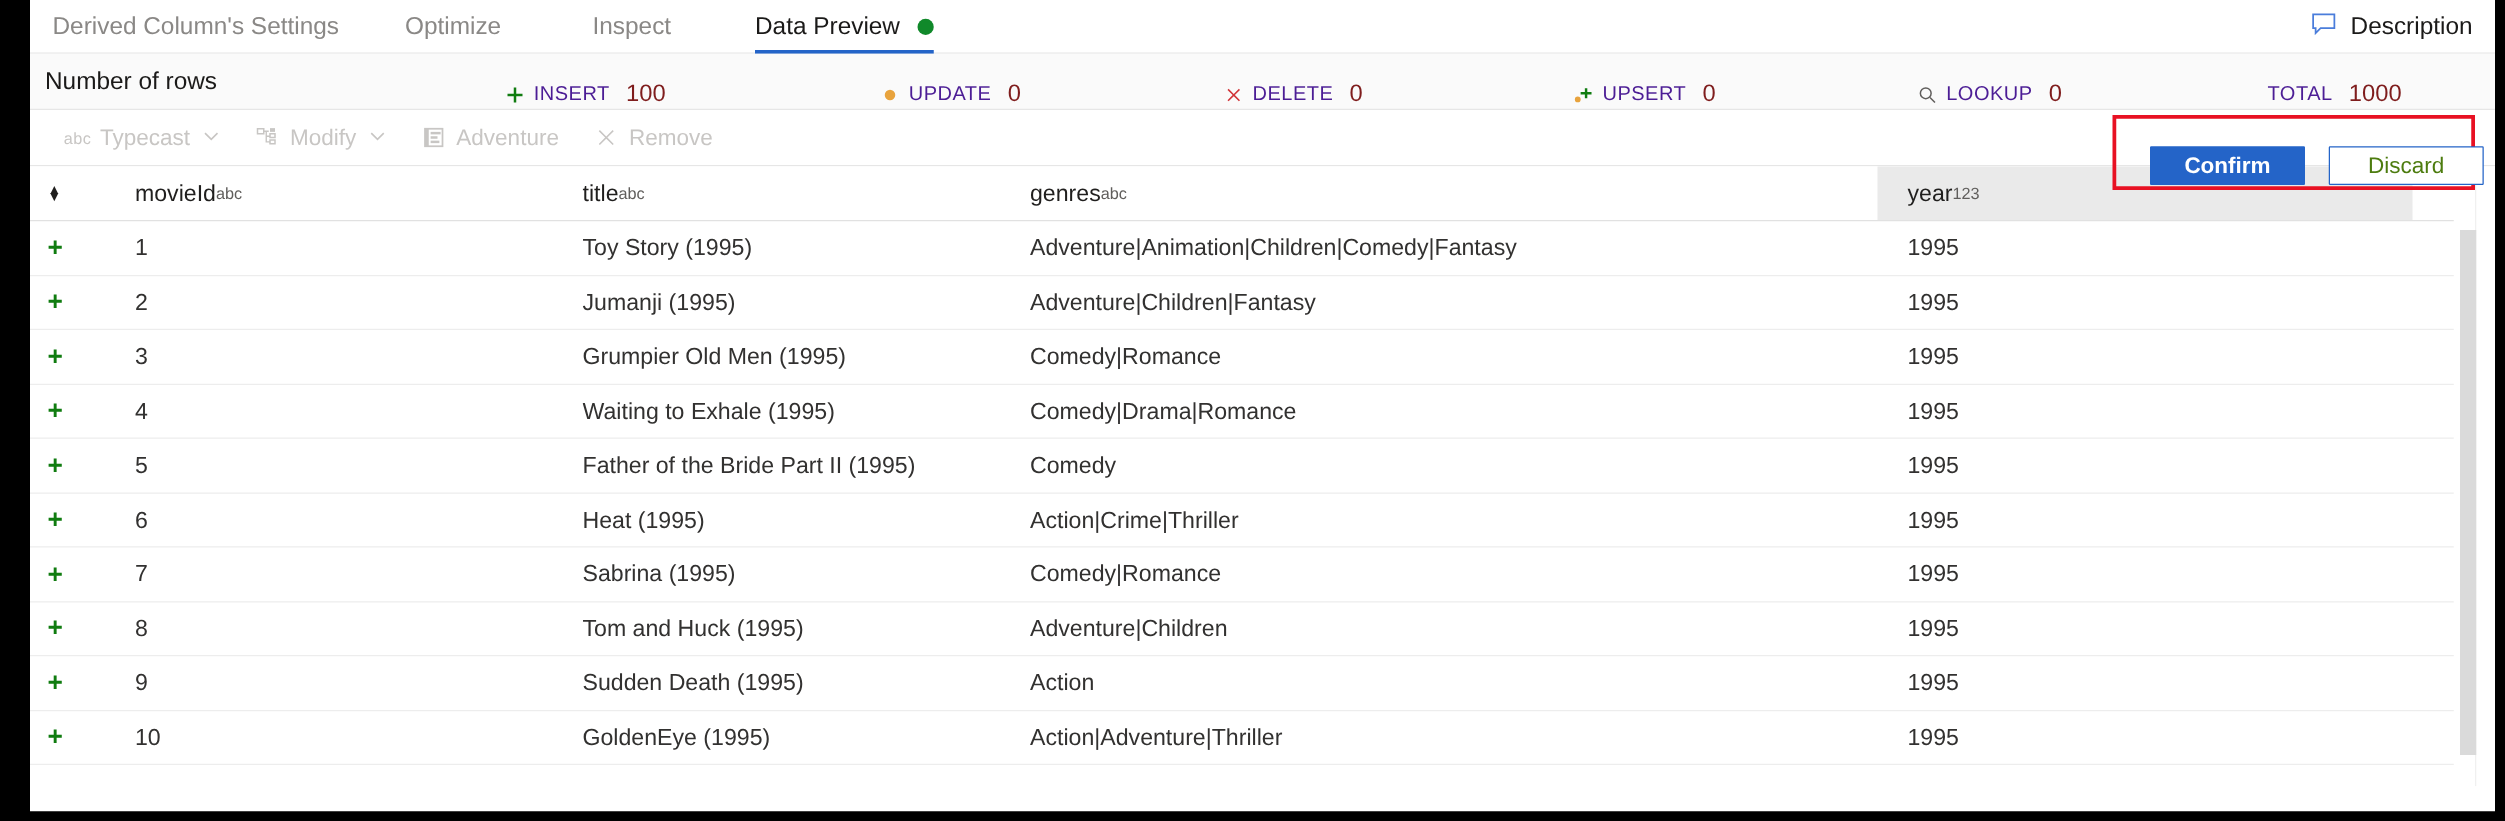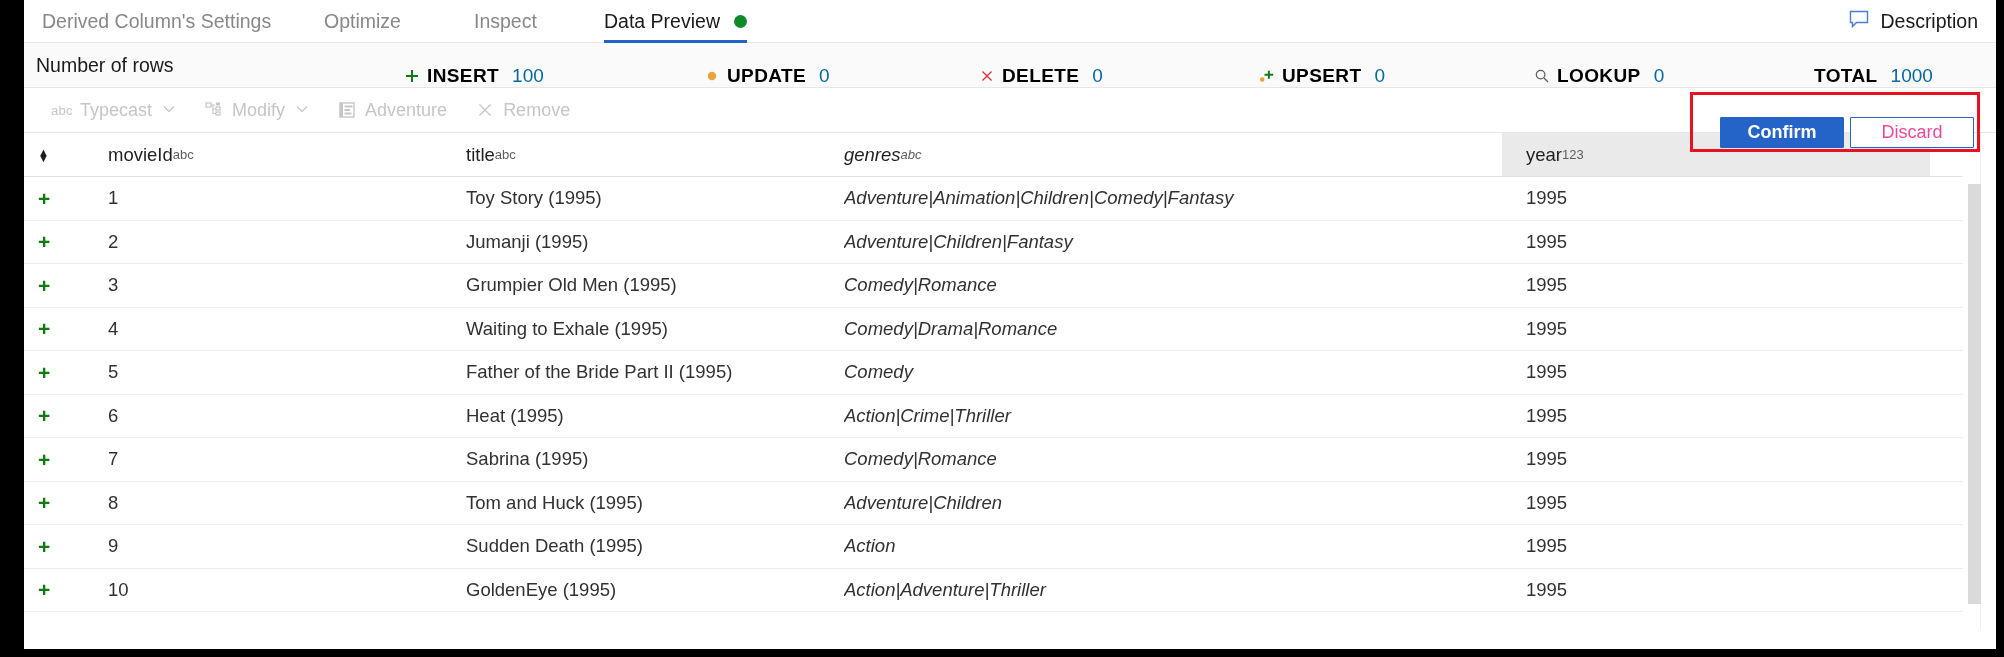--- a/index.html
+++ b/index.html
@@ -87,28 +87,28 @@
     white-space: nowrap;
   }
   .stat {
     position: absolute;
     display: flex;
     align-items: center;
     gap: 7px;
     white-space: nowrap;
   }
   .stat .lbl {
-    font-size: 19px;
-    font-weight: bold;
-    color: #000000;
+    font-size: 16px;
+    font-weight: normal;
+    color: #4c1d95;
     letter-spacing: .4px;
   }
   .stat .val {
     font-size: 19px;
-    color: #0369a1;
+    color: #7f1d1d;
     margin-left: 6px;
   }
   .stat .ico {
     width: 16px; height: 16px;
     display: inline-flex;
     align-items: center;
     justify-content: center;
     font-size: 17px;
     line-height: 1;
   }
@@ -148,42 +148,42 @@
     left: 1666px; top: 92px;
     width: 290px; height: 60px;
     border: 3px solid #e81123;
     z-index: 40;
     pointer-events: none;
   }
   .action-wrap {
     position: absolute;
     left: 1680px; top: 117px;
     display: flex;
-    gap: 6px;
+    gap: 19px;
     z-index: 41;
     padding-left: 16px;
   }
   .btn {
     width: 124px; height: 31px;
     font-size: 18px;
     display: flex;
     align-items: center;
     justify-content: center;
     cursor: pointer;
     border-radius: 1px;
   }
   .btn-primary {
     background: #2464c8;
     color: #ffffff;
     border: 1px solid #2464c8;
     font-weight: bold;
   }
   .btn-secondary {
     background: #ffffff;
-    color: #ec4899;
+    color: #4d7c0f;
     border: 1px solid #2464c8;
   }
 
   
   .table-area {
     position: relative;
     height: 497px;
     background: #ffffff;
     border-top: 1px solid #e6e6e6;
     overflow: hidden;
@@ -216,21 +216,21 @@
     gap: 0;
   }
   .htype {
     font-size: 13px;
     color: #605e5c;
     font-weight: normal;
   }
   .c-sort   { left: 14px;  width: 46px; justify-content: flex-start; }
   .c-id     { left: 84px;  width: 330px; }
   .c-title  { left: 442px; width: 330px; }
-  .c-genres { left: 820px; width: 620px; font-style: italic; }
+  .c-genres { left: 800px; width: 620px; }
   .c-year   { left: 1478px; width: 428px; padding-left: 24px; }
   .year-hl  { background: #eaeaea; }
   .plus-ico {
     color: #107c10;
     font-size: 21px;
     font-weight: bold;
     line-height: 1;
   }
   .sort-ico {
     display: flex;

